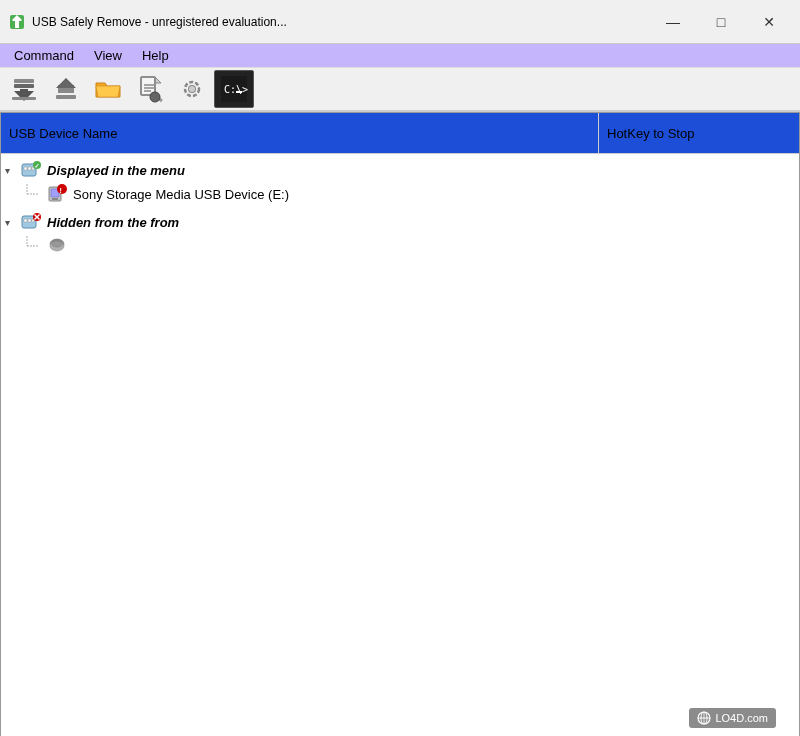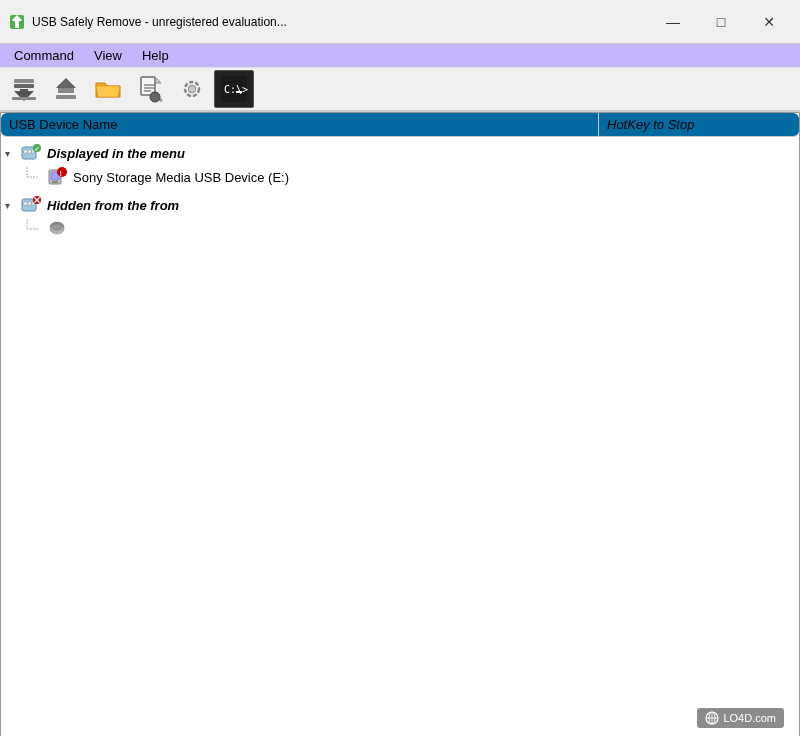--- a/index.html
+++ b/index.html
@@ -95,45 +95,43 @@
       flex-direction: column;
       background: white;
       height: calc(736px - 32px - 24px - 44px);
       border: 1px solid #999;
       margin: 0;
     }
 
     
     .col-headers {
       display: flex;
-      background: #0369a1;
+      background: #1d4ed8;
       border-bottom: 1px solid #ccc;
-      height: 24px;
-      align-items: center;
-      border-radius: 6px;
+      height: 41px;
+      align-items: center;
     }
     .col-header-name {
       flex: 1;
       padding: 0 8px;
       font-size: 13px;
       color: #000;
       border-right: 1px solid #ccc;
       height: 100%;
       display: flex;
       align-items: center;
     }
     .col-header-hotkey {
       width: 200px;
       padding: 0 8px;
       font-size: 13px;
       color: #000;
       height: 100%;
       display: flex;
       align-items: center;
-      font-style: italic;
     }
 
     
     .tree {
       flex: 1;
       overflow-y: auto;
       padding: 4px 0;
     }
     .tree-group {
       margin-bottom: 4px;
@@ -196,21 +194,21 @@
       justify-content: center;
     }
     .item-label {
       font-size: 13px;
     }
 
     
     .watermark {
       position: fixed;
       bottom: 8px;
-      right: 16px;
+      right: 24px;
       background: rgba(100,100,100,0.75);
       color: white;
       font-size: 11px;
       padding: 3px 8px;
       border-radius: 3px;
       display: flex;
       align-items: center;
       gap: 4px;
     }
 

